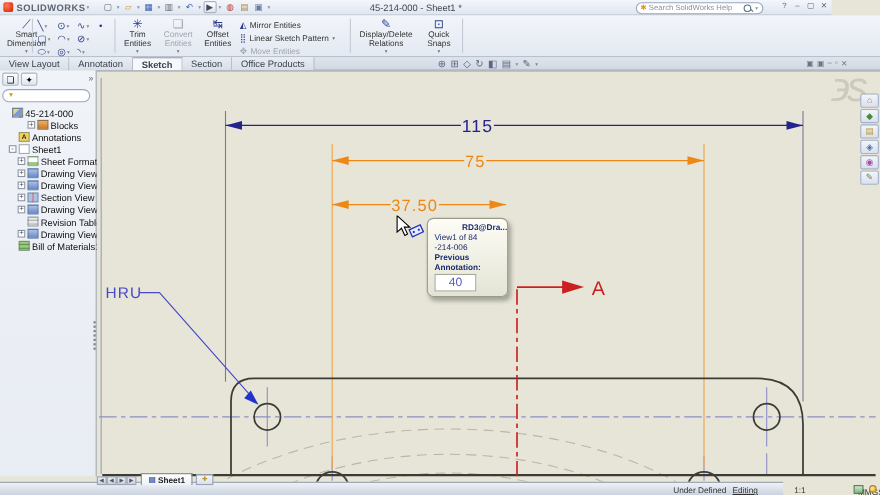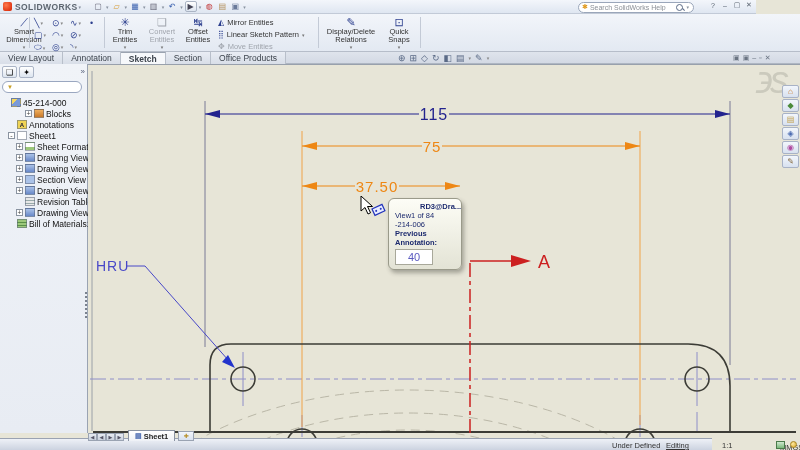--- a/index.html
+++ b/index.html
@@ -150,20 +150,21 @@
       <span class="qa-caret">▾</span>
     <span class="qa-btn qa-undo">↶</span>
       <span class="qa-caret">▾</span>
     <span class="qa-btn qa-select">▶</span>
       <span class="qa-caret">▾</span>
     <span class="qa-btn qa-rebuild">◍</span>
     <span class="qa-btn qa-props">▤</span>
     <span class="qa-btn qa-options">▣</span>
       <span class="qa-caret">▾</span>
   </div>
+  <div id="doc-title">45-214-000 - Sheet1 *</div>
   <div id="search-box">
     <span class="flower">✱</span>
     <span class="ph">Search SolidWorks Help</span>
     <span class="mag"></span>
     <span class="qa-caret">▾</span>
   </div>
   <div class="win-btns">
     <span class="win-btn">?</span>
     <span class="win-btn">–</span>
     <span class="win-btn">▢</span>

